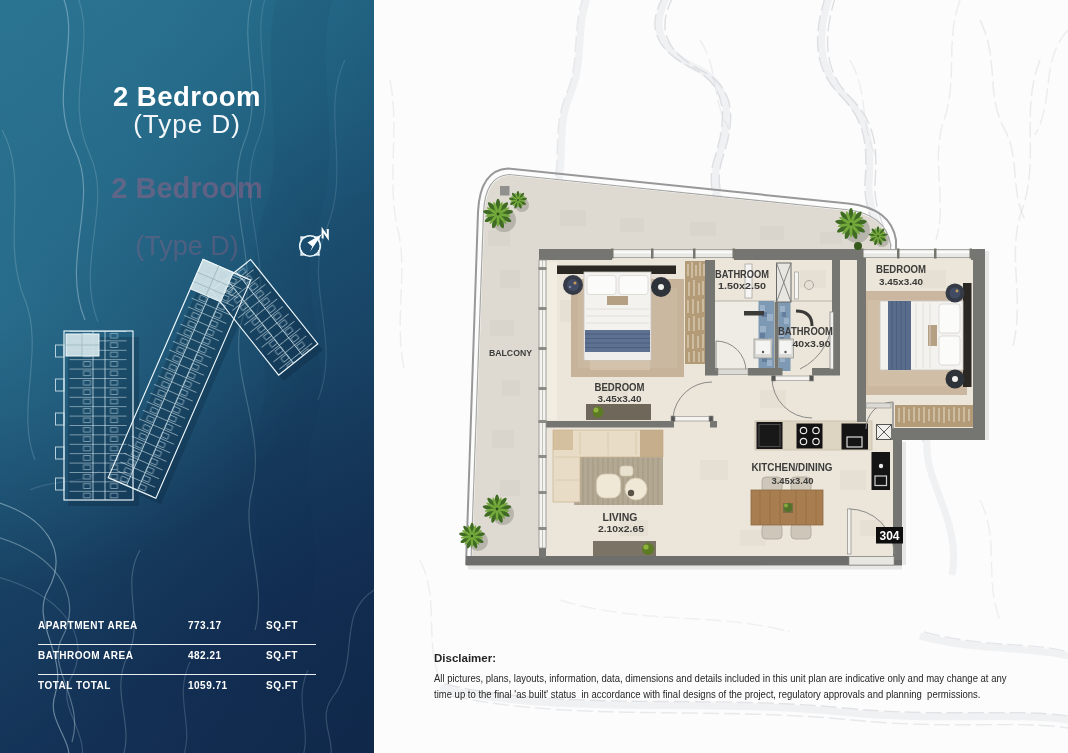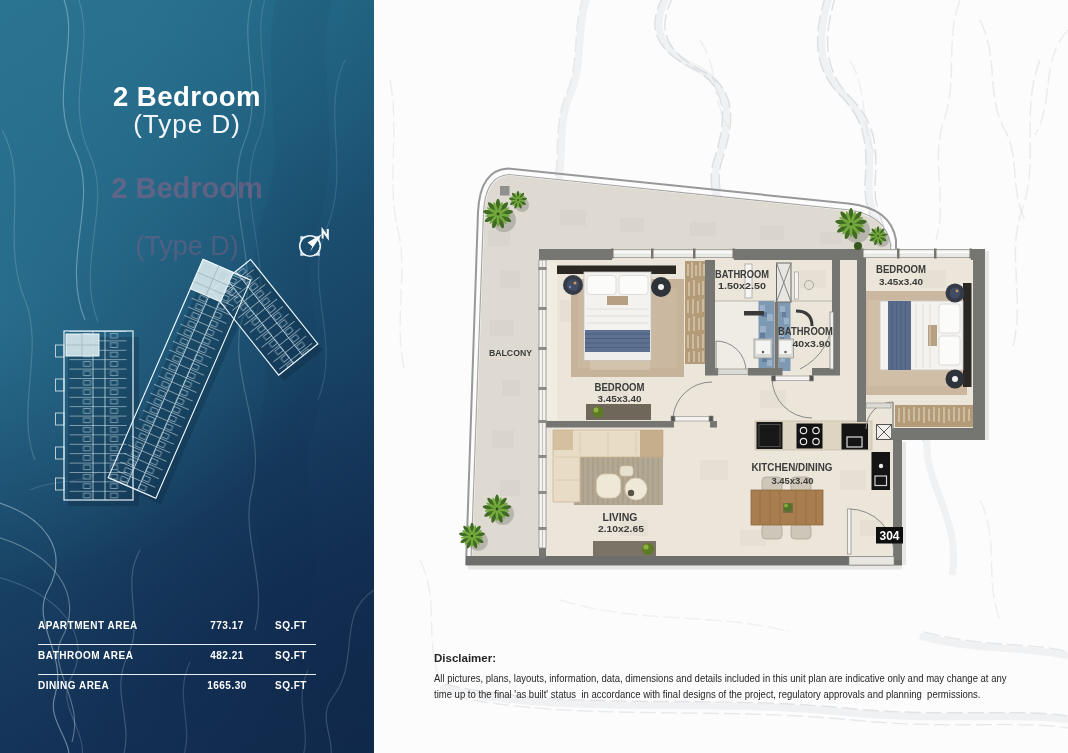--- a/index.html
+++ b/index.html
@@ -11,22 +11,22 @@
   radial-gradient(500px 500px at 380px 700px, rgba(14,38,72,.6), rgba(14,38,72,0) 70%),
   linear-gradient(150deg,#2a7390 0%,#20607f 22%,#1b4f70 42%,#173f61 62%,#143257 80%,#122c4e 100%);
 }
 #title{position:absolute;left:0;top:81px;width:374px;text-align:center;color:#fff;font-size:27.5px;font-weight:bold;letter-spacing:.5px}
 #subtitle{position:absolute;left:0;top:109px;width:374px;text-align:center;color:#f2f6f9;font-size:26px;font-weight:normal;letter-spacing:1px}
 #ghost1{position:absolute;left:0;top:172px;width:374px;text-align:center;color:#c06288;opacity:.38;font-size:29px;font-weight:bold}
 #ghost2{position:absolute;left:0;top:231px;width:374px;text-align:center;color:#c06288;opacity:.28;font-size:27px}
 #areatable{position:absolute;left:38px;top:620px;width:278px;color:#fff}
 .arow{display:flex;align-items:baseline;height:20px;font-weight:bold;font-size:10px;letter-spacing:.5px}
 .arow .lab{flex:1}
-.arow .val{width:78px;text-align:center}
-.arow .unit{width:50px;text-align:center}
+.arow .val{width:78px;text-align:left}
+.arow .unit{width:50px;text-align:left}
 .aline{height:0;border-top:1.6px solid #e9eef2;margin:4px 0 5px 0}
 #right{position:absolute;left:374px;top:0;width:694px;height:753px;background:#fcfcfc}
 #disc{position:absolute;left:60px;top:652px;width:700px;color:#262626}
 #disc .d1{font-weight:bold;font-size:11.5px;margin-bottom:7px}
 #disc .d2{font-size:11.2px;line-height:15.5px;white-space:nowrap;transform:scaleX(.85);transform-origin:0 0}
 svg{display:block}
 .lblB{font-family:"Liberation Sans",sans-serif;font-weight:bold;fill:#3b3b39}
 </style>
 </head>
 <body>
@@ -137,22 +137,22 @@
           <span class="unit">SQ.FT</span>
         </div>
       <div class="aline"></div>
       <div class="arow">
           <span class="lab">BATHROOM AREA</span>
           <span class="val">482.21</span>
           <span class="unit">SQ.FT</span>
         </div>
       <div class="aline"></div>
       <div class="arow">
-          <span class="lab">DINING AREA</span>
-          <span class="val">1665.30</span>
+          <span class="lab">TOTAL TOTAL</span>
+          <span class="val">1059.71</span>
           <span class="unit">SQ.FT</span>
         </div>
     </div>
   </div>
   <div id="right">
     <svg id="marble" width="694" height="753" viewBox="374 0 694 753" style="position:absolute;left:0;top:0">
       <g fill="none">
 
         <g stroke="#ecedf0" stroke-width="7" stroke-opacity=".8">
           <path d="M668,-5 C648,30 662,52 700,70 C732,88 731,120 718,160 C704,206 748,242 742,292 C737,340 776,385 788,435 C797,472 830,505 828,545"></path>

